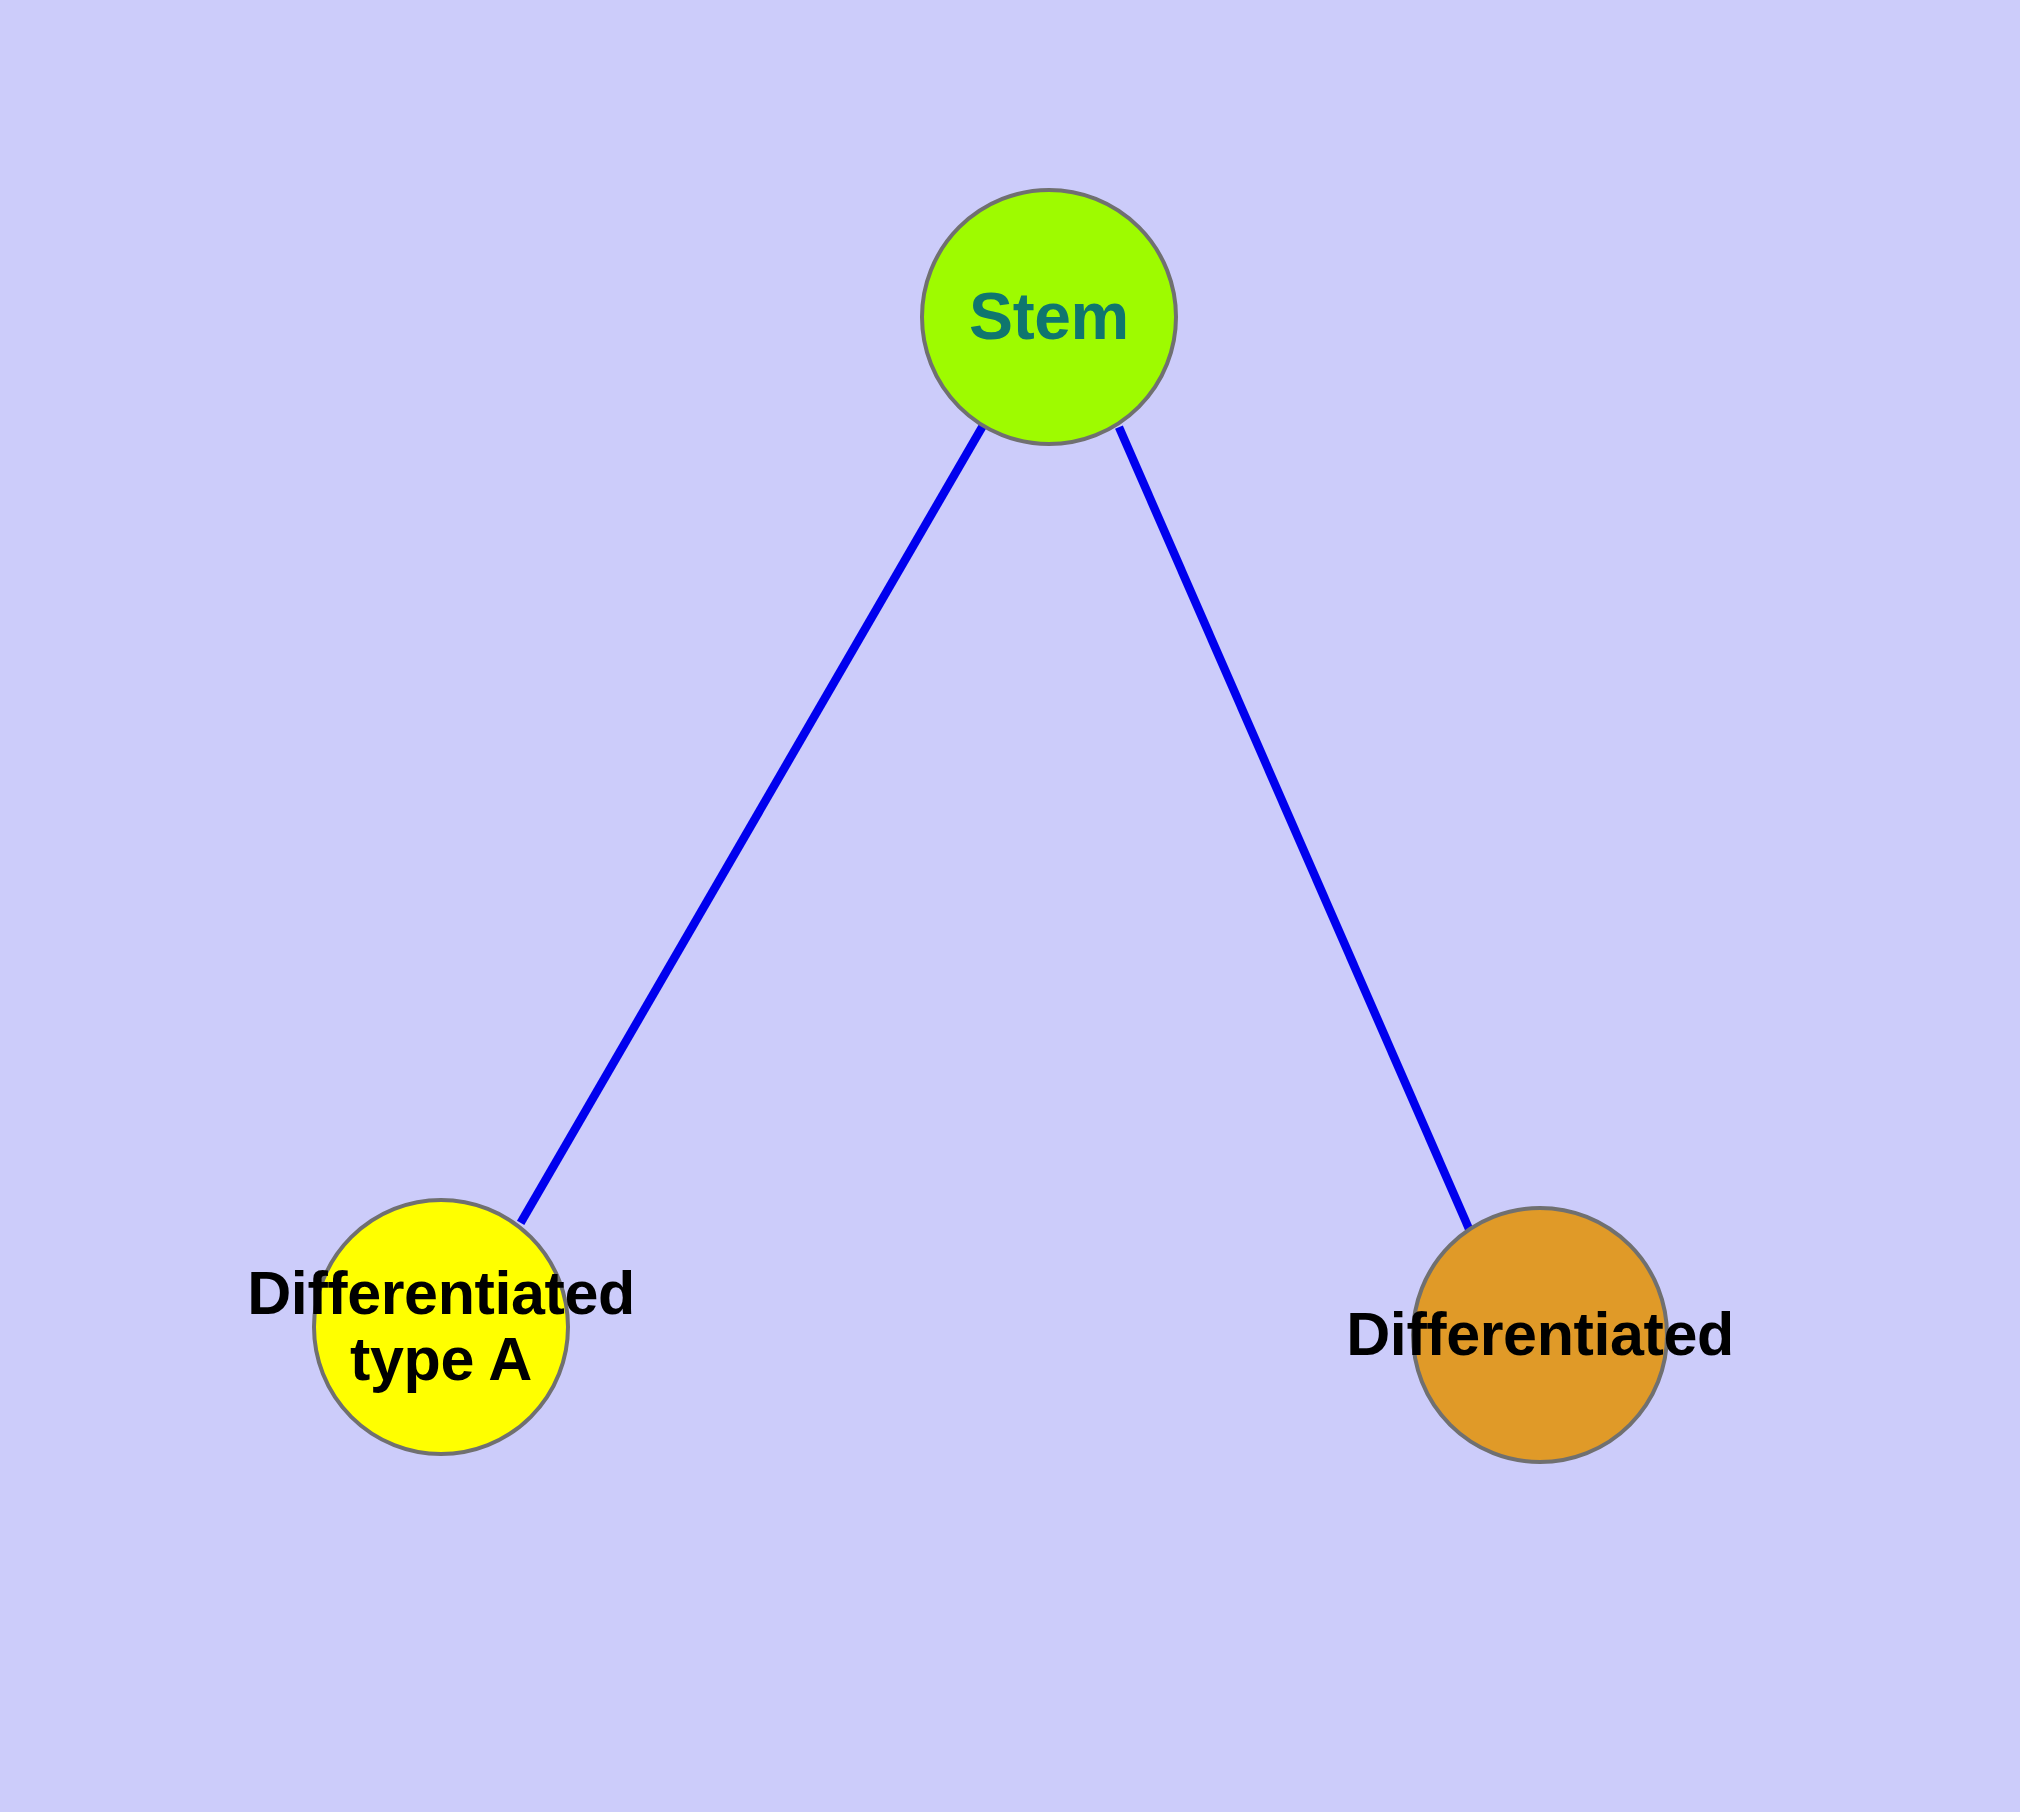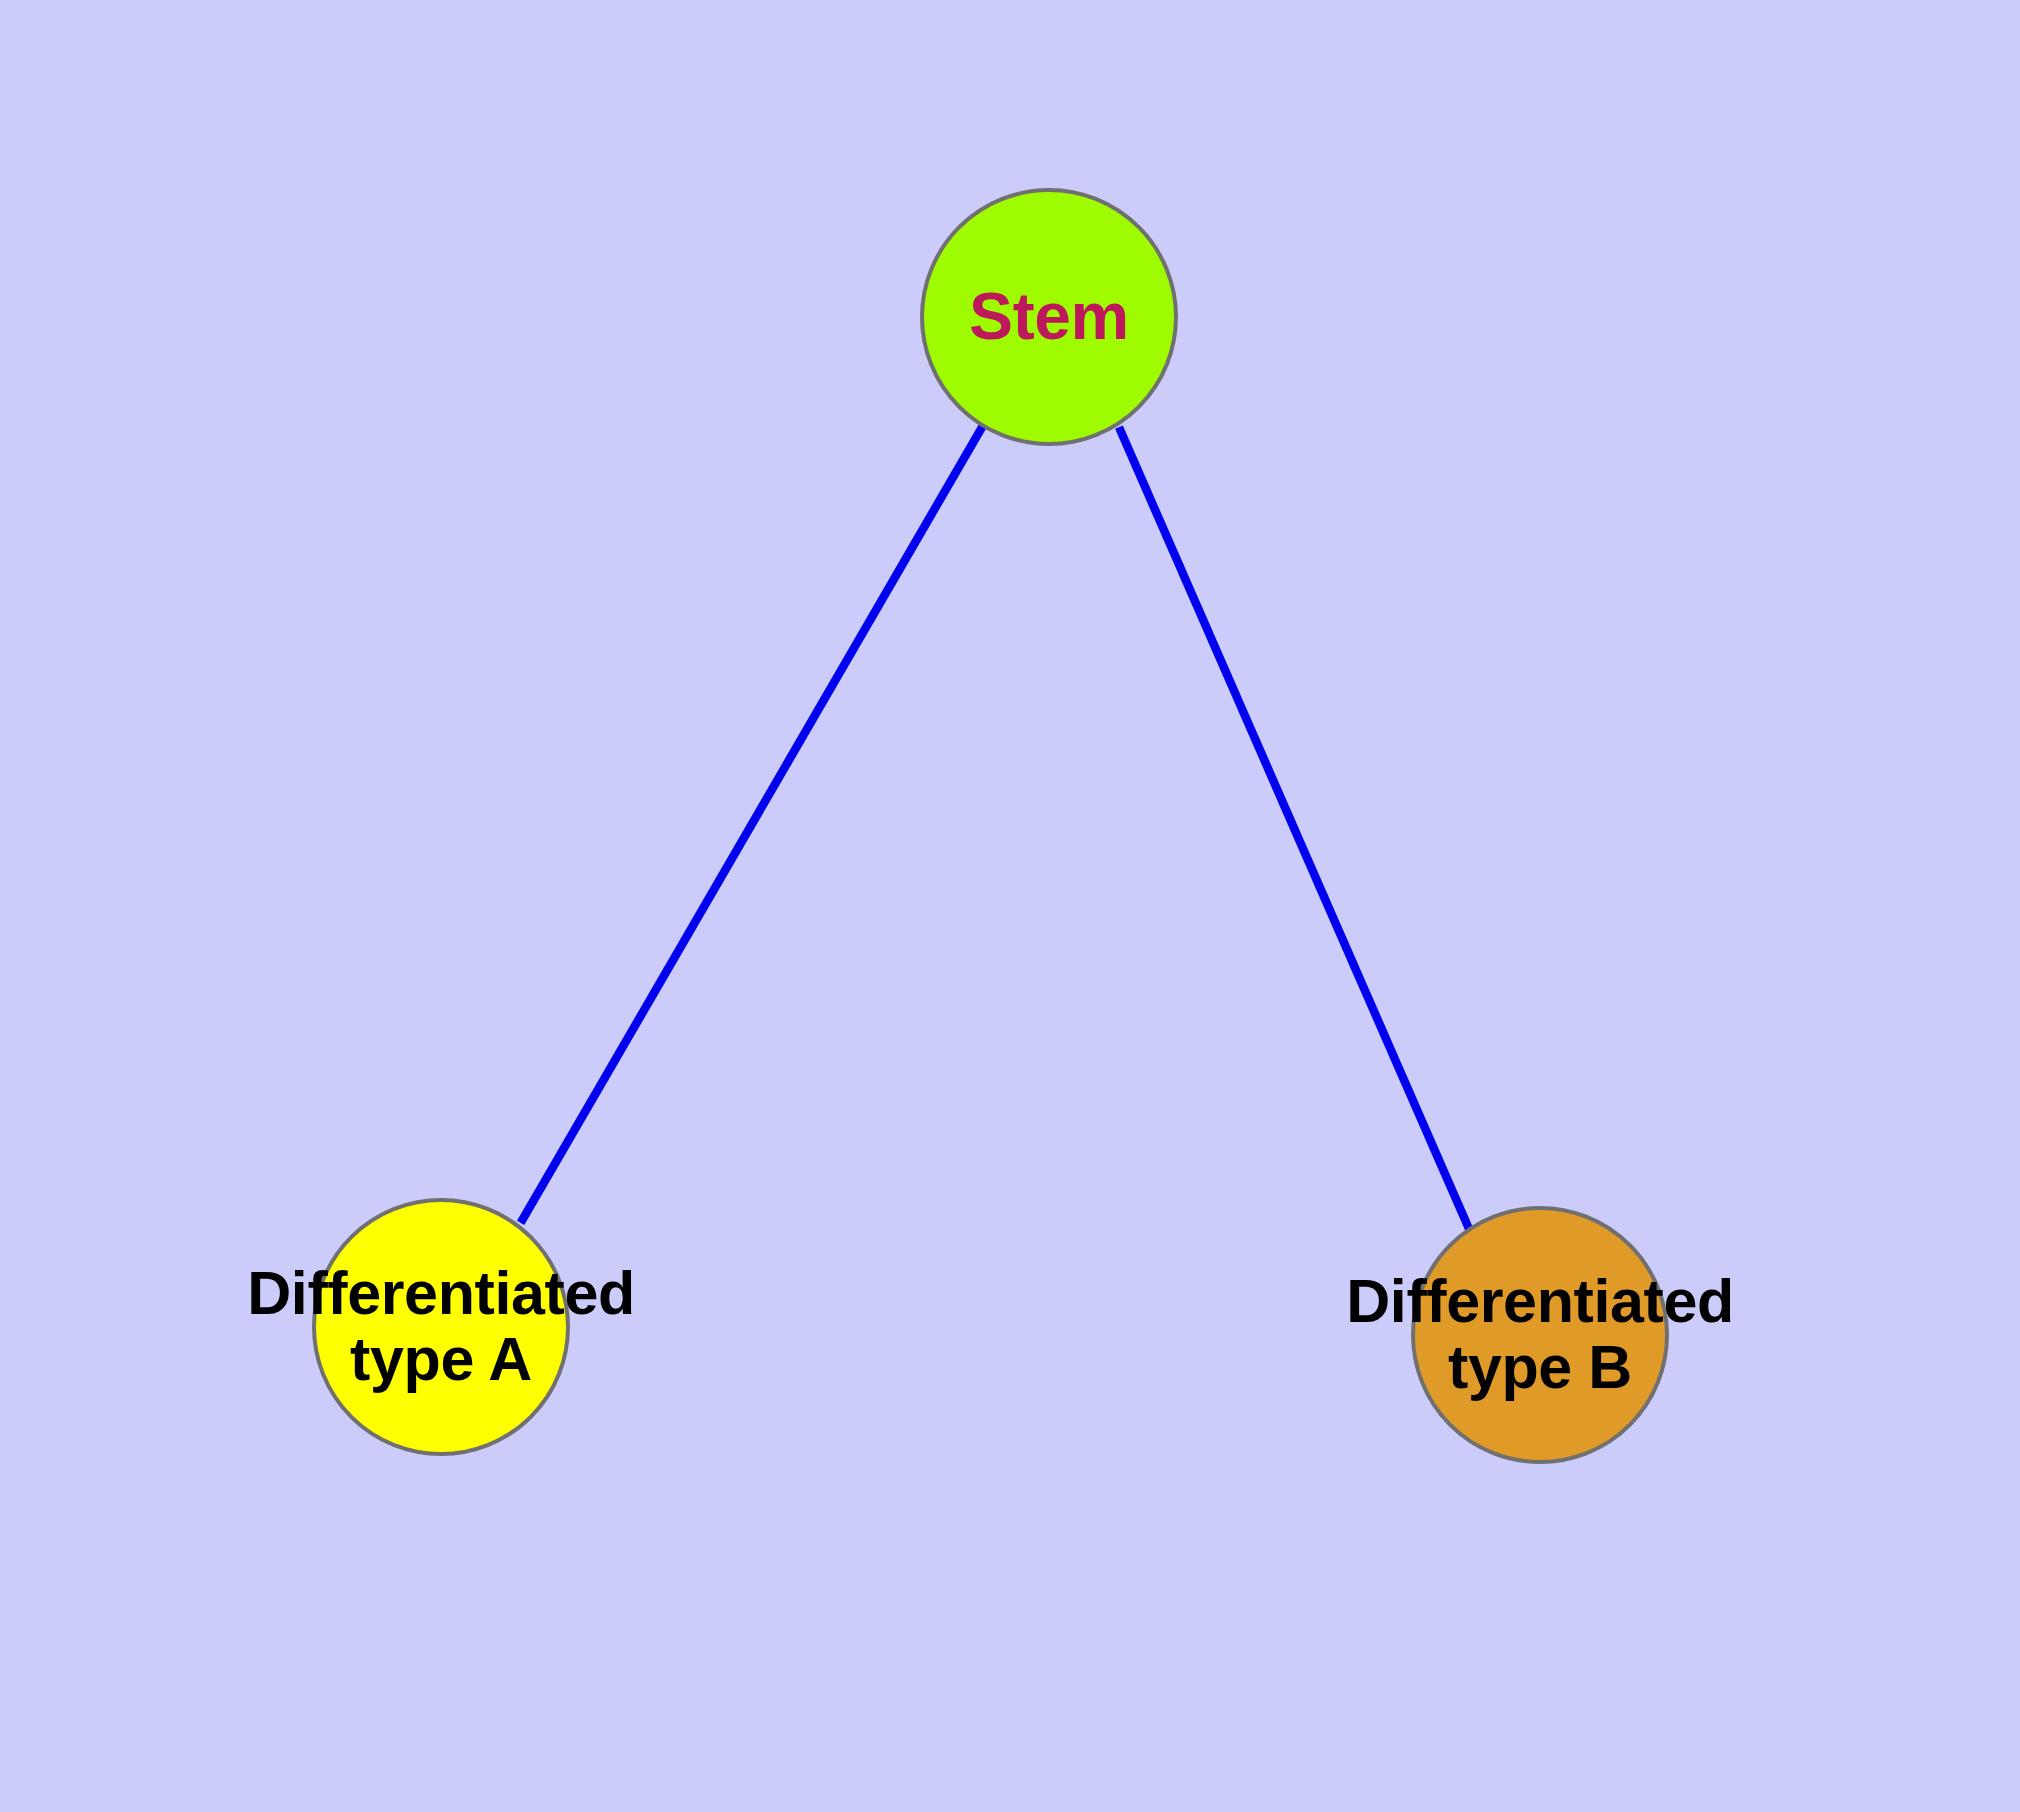--- a/index.html
+++ b/index.html
@@ -60,20 +60,20 @@
     <line id="edge-stem-diff-a" x1="1159" y1="503" x2="614" y2="1443" stroke="#0000ee" stroke-width="10" stroke-linecap="butt"></line>
     <line id="edge-stem-diff-b" x1="1320" y1="504" x2="1733" y2="1450" stroke="#0000ee" stroke-width="10" stroke-linecap="butt"></line>
   </svg>
 
   <div class="node" id="node-stem" style="left: 920px; top: 188px; width: 258px; height: 258px; background: rgb(158, 251, 0); border-color: rgb(112, 112, 112);"></div>
 
   <div class="node" id="node-diff-a" style="left: 312px; top: 1198px; width: 258px; height: 258px; background: rgb(255, 255, 0); border-color: rgb(112, 112, 112);"></div>
 
   <div class="node" id="node-diff-b" style="left: 1411px; top: 1206px; width: 258px; height: 258px; background: rgb(224, 154, 40); border-color: rgb(112, 112, 112);"></div>
 
-  <div class="node-label" id="label-stem" style="left: 1049px; top: 317px; color: #be185d;"><span>Stem</span></div>
+  <div class="node-label" id="label-stem" style="left: 1049px; top: 317px; color: #0f766e;"><span>Stem</span></div>
 
   <div class="node-label" id="label-diff-a" style="left: 441px; top: 1327px; color: rgb(0, 0, 0);"><span>Differentiated</span><br><span>type A</span></div>
 
-  <div class="node-label" id="label-diff-b" style="left: 1540px; top: 1335px; color: rgb(0, 0, 0);"><span>Differentiated</span><br><span>type B</span></div>
+  <div class="node-label" id="label-diff-b" style="left: 1540px; top: 1335px; color: rgb(0, 0, 0);"><span>Differentiated</span><br></div>
 
 </div>
 
 
 </body></html>

